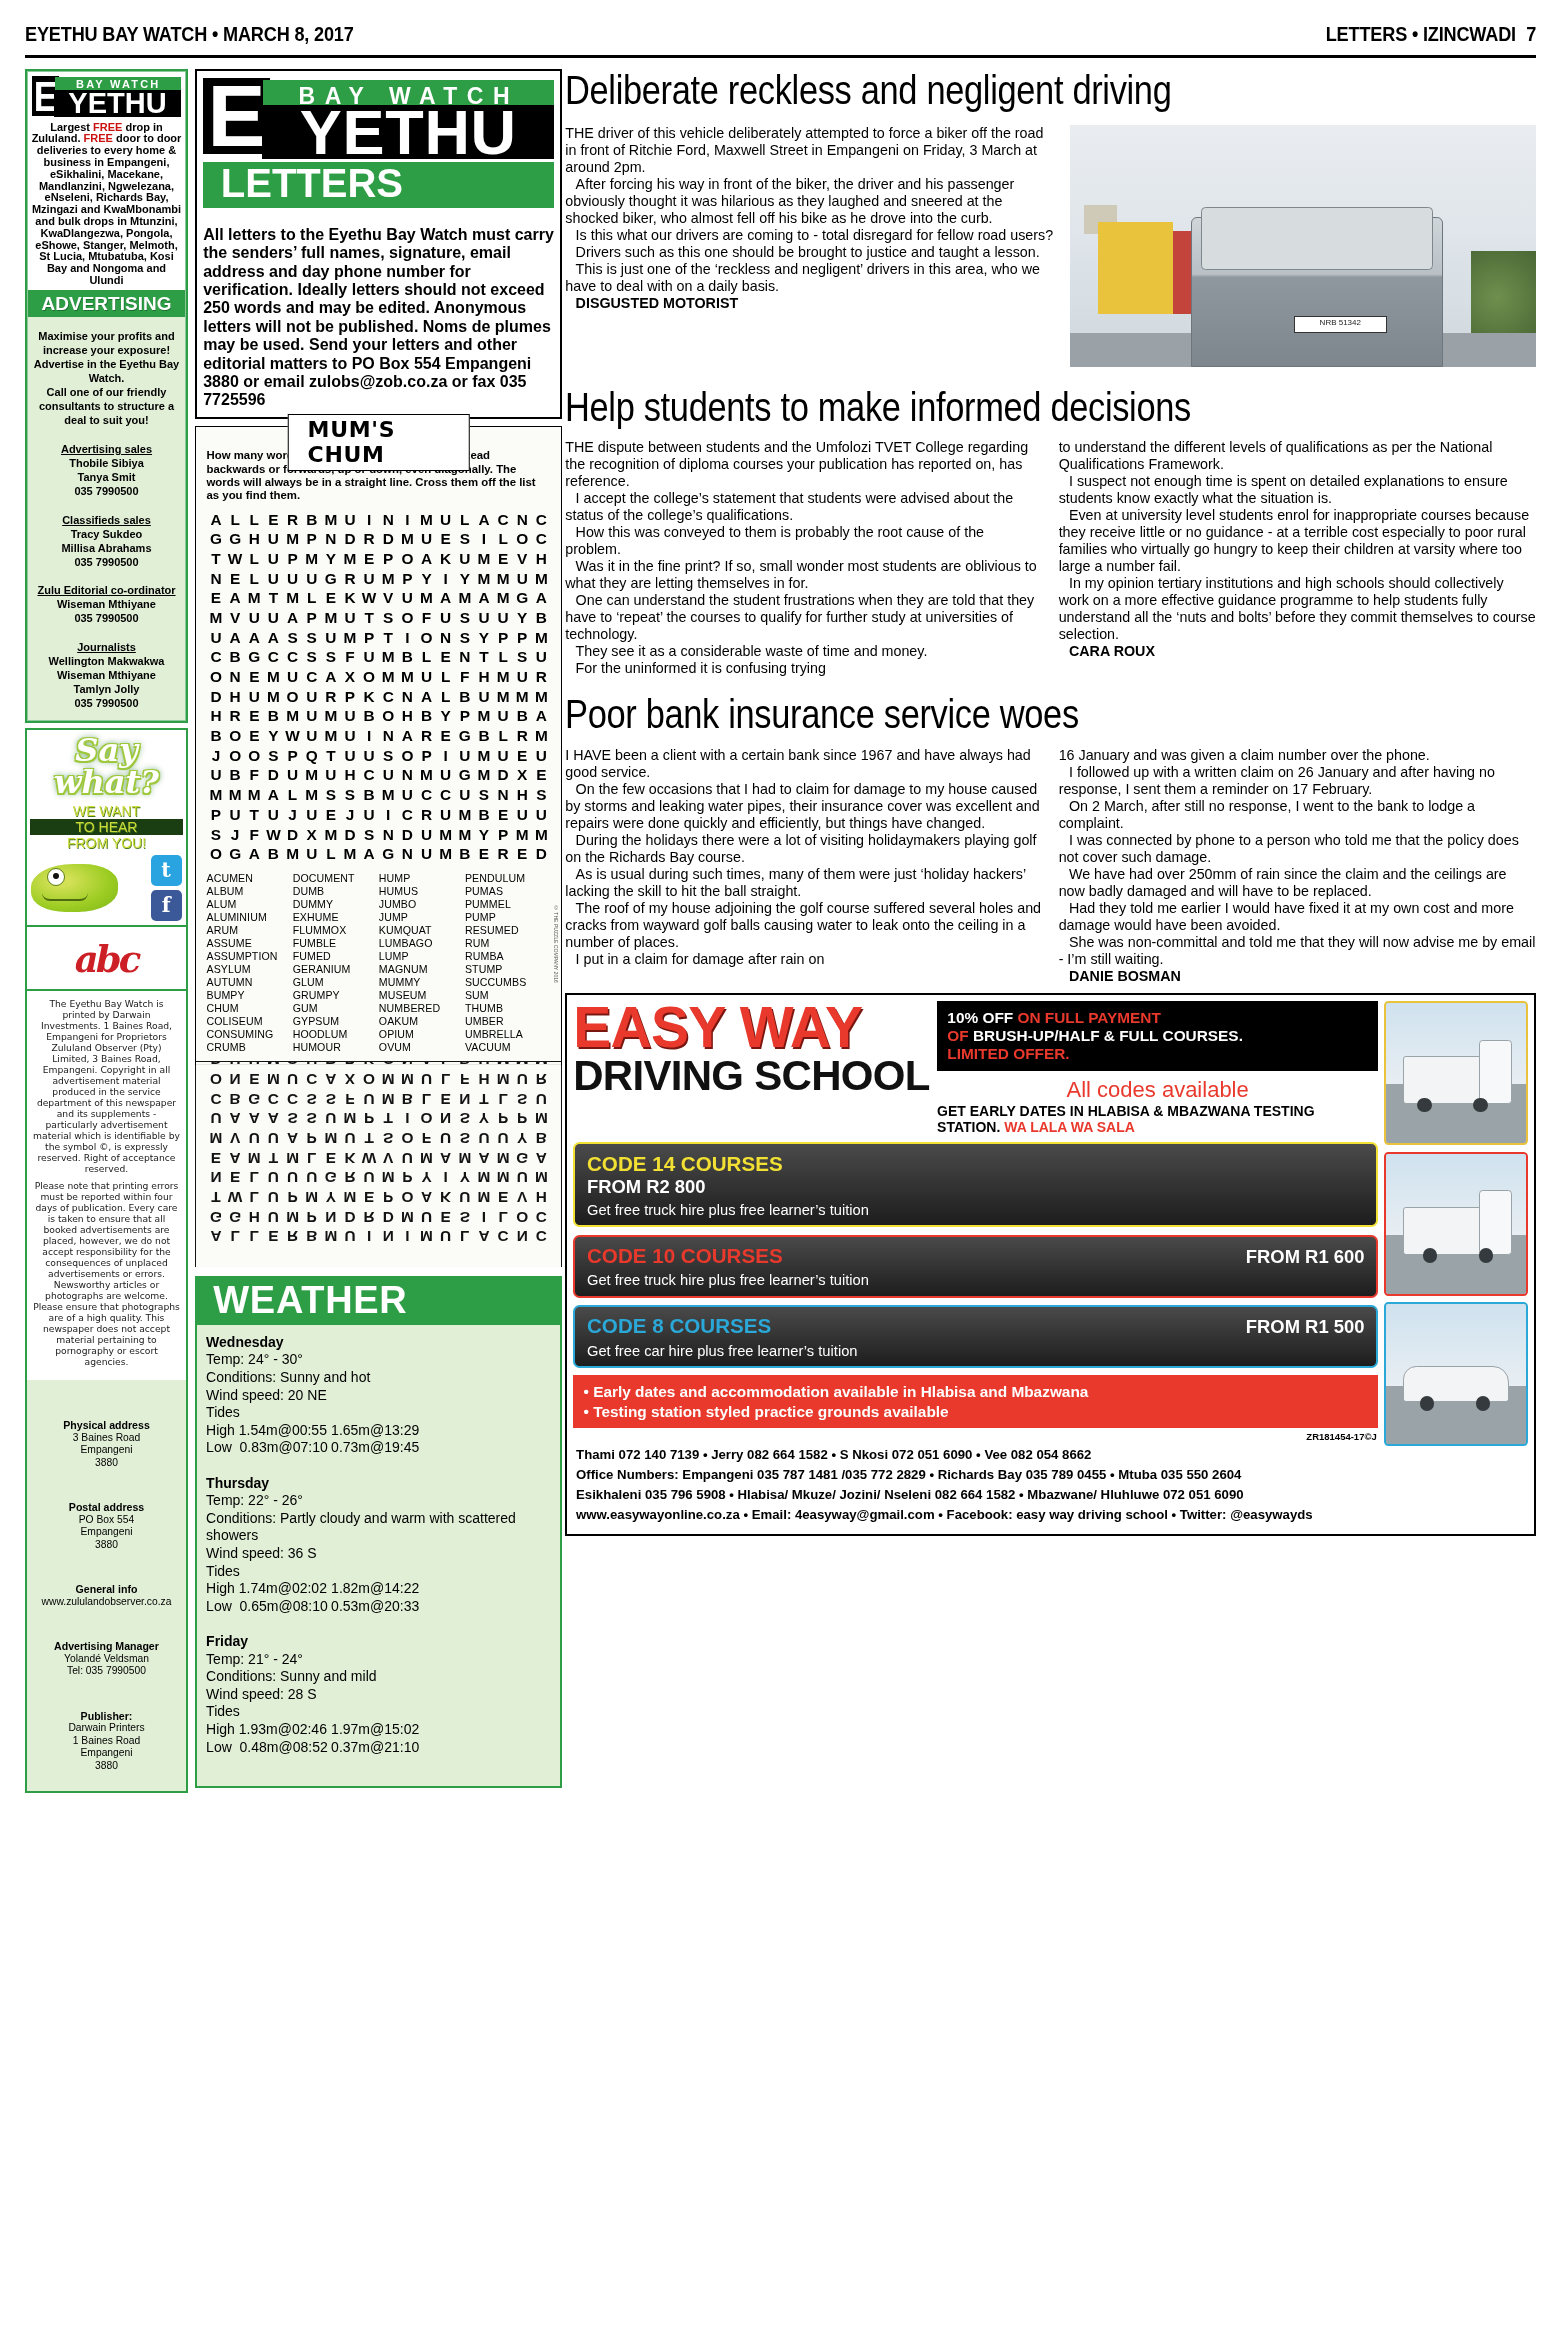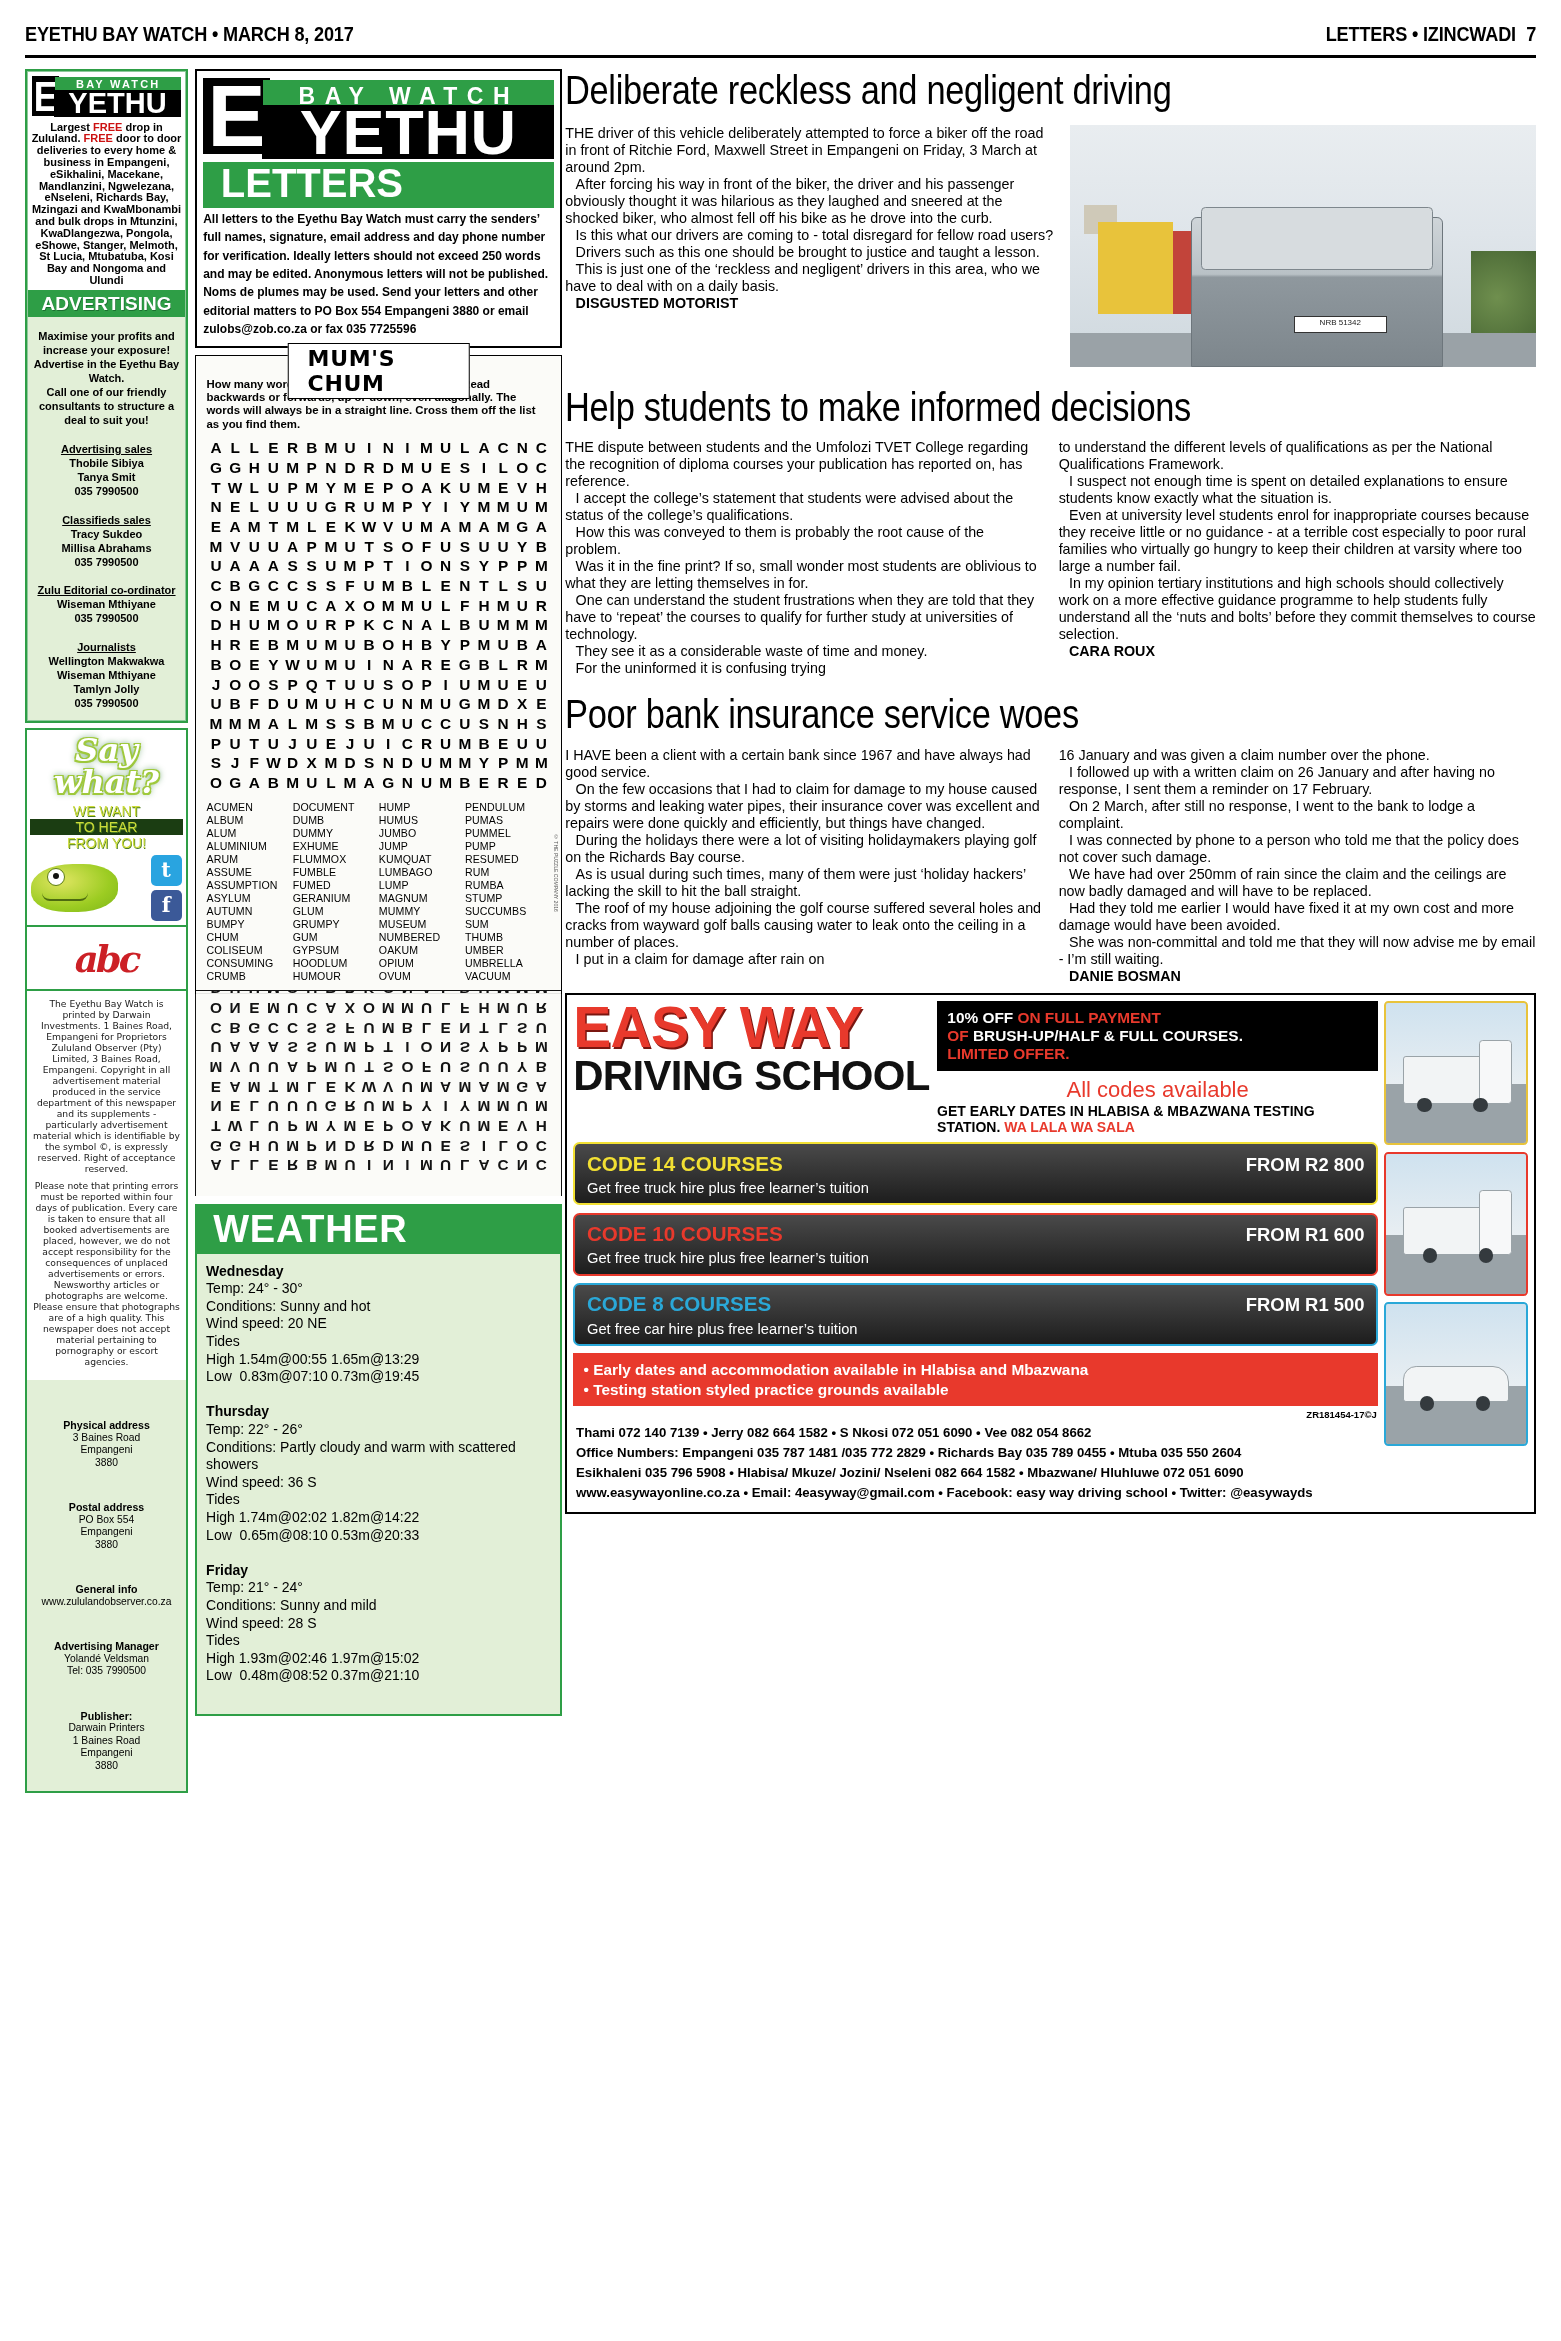--- a/index.html
+++ b/index.html
@@ -106,21 +106,21 @@
           font-size:87px; line-height:76px; padding:0 4.4px; }
   .lh-bw { position:absolute; left:60px; right:0; top:2.9px; background:#2e9e46; color:#fff;
            text-align:center; font-family:"Liberation Sans Narrow","Liberation Sans",sans-serif;
            font-weight:bold; font-size:23px; letter-spacing:9.5px; padding:3.7px 0 2.9px; }
   .lh-yethu { position:absolute; left:59px; right:0; top:28px; background:#000; color:#fff;
            text-align:center; font-family:"Liberation Sans Narrow","Liberation Sans",sans-serif;
            font-weight:bold; font-size:63px; line-height:54px; letter-spacing:0.7px; }
   .lh-letters { background:#2e9e46; color:#fff; font-family:"Liberation Sans Narrow","Liberation Sans",sans-serif;
            font-weight:bold; font-size:40px; line-height:41px; padding:1.5px 0 3.7px 17.6px; margin-top:2.9px; }
   .lh-body { font-family:"Liberation Sans Narrow","Liberation Sans",sans-serif; font-weight:bold;
-           font-size:12px; line-height:18.4px; margin-top:2px; }
+           font-size:16px; line-height:18.4px; margin-top:18px; }
 
   
   .puzzle { border:1.5px solid #000; margin-top:7.3px; background:#fbfbf8; position:relative;
             padding: 19px 7.3px 5.9px; }
   .puzzle-title { position:absolute; top:-13.2px; left:50%; transform:translateX(-50%);
             background:#fff; border:1.5px solid #000; padding:2.2px 19px;
             font-family:"DejaVu Sans", sans-serif; font-weight:bold; font-size:22px;
             letter-spacing:0.7px; }
   .puzzle-instr { font-family:"Liberation Sans Narrow","Liberation Sans",sans-serif;
             font-weight:bold; font-size:11.4px; line-height:13.2px; padding: 2.9px 2.9px 5.9px; }
@@ -207,21 +207,21 @@
          font-size:15.4px; line-height:18.4px; }
   .black-box .r { color:#e8392c; }
   .allcodes { color:#e8392c; font-family:"Liberation Sans Narrow","Liberation Sans",sans-serif;
          font-weight:normal; font-size:22px; margin-top:5.9px;text-align:center; }
   .getearly { font-family:"Liberation Sans Narrow","Liberation Sans",sans-serif; font-weight:bold;
          font-size:14px; line-height:16px; }
   .getearly .r { color:#e8392c; }
   .course { margin-top:7.3px; border-radius:6.6px; padding:7.3px 11.8px; color:#fff;
          background: linear-gradient(#4a4a4a, #1d1d1d); display:flex; flex-wrap:wrap;
          align-items:baseline; }
-  .course.y { border:2.2px solid #f2e033; }
+  .course.y { border:2.2px solid #f2e033;flex-direction:column; }
   .course.r { border:2.2px solid #e8392c; }
   .course.b { border:2.2px solid #2aa8d8; }
   .course .cname { font-family:"Liberation Sans Narrow","Liberation Sans",sans-serif;
          font-weight:bold; font-size:20.6px; flex:1 1 auto; }
   .course.y .cname { color:#f2e033; }
   .course.r .cname { color:#e8392c; }
   .course.b .cname { color:#2aa8d8; }
   .course .price { font-family:"Liberation Sans Narrow","Liberation Sans",sans-serif;
          font-weight:bold; font-size:18.4px; }
   .course .cdesc { flex: 1 0 100%; font-size:14.7px; margin-top:4.4px; }

